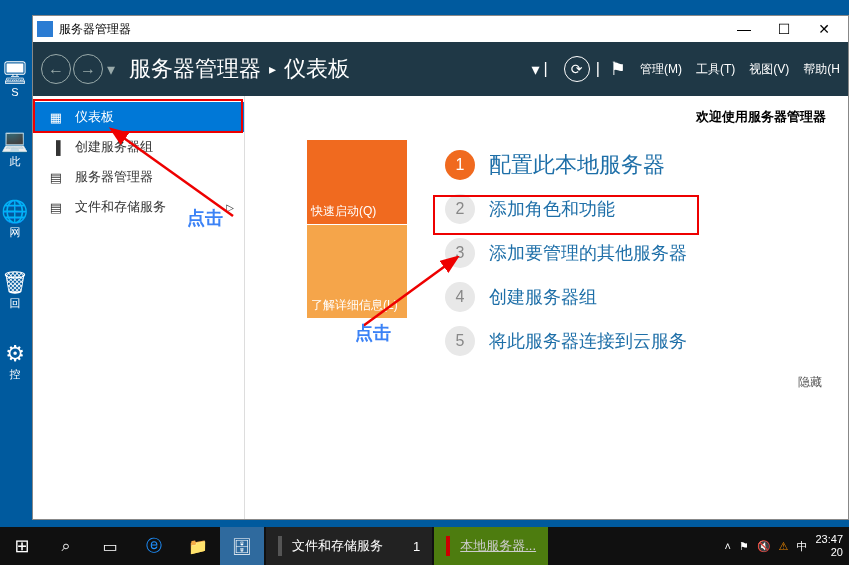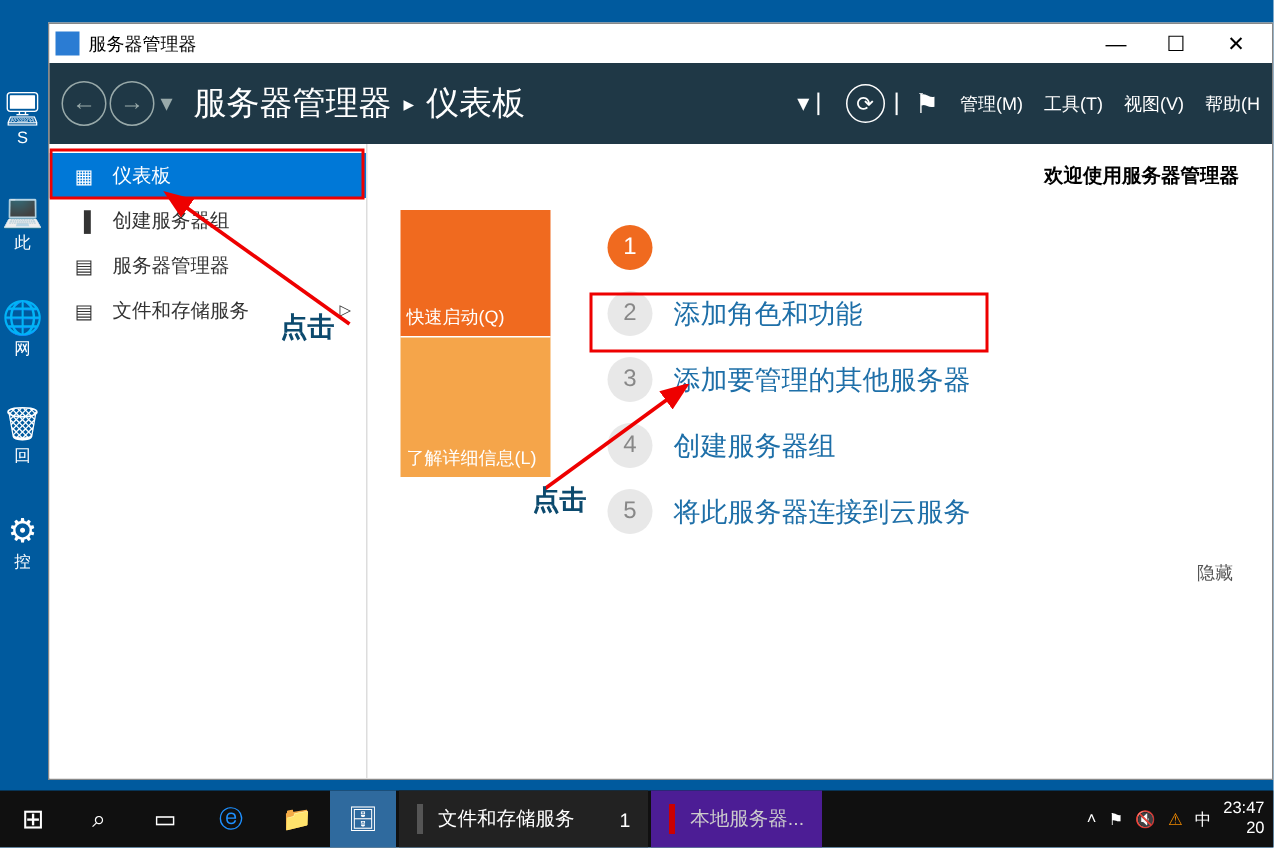--- a/index.html
+++ b/index.html
@@ -20,26 +20,26 @@
 .toolbar .ritem { font-size:12px; margin-left:14px; white-space:nowrap; }
 .toolbar .ricon { width:26px; height:26px; border:1.5px solid #fff; border-radius:50%; margin-left:10px; display:flex; align-items:center; justify-content:center; font-size:14px; }
 .flag { margin-left:10px; font-size:18px; }
 .content { flex:1; display:flex; background:#fff; overflow:hidden; }
 .sidebar { width:212px; border-right:1px solid #ddd; padding-top:6px; position:relative; }
 .sb-item { height:30px; display:flex; align-items:center; padding-left:14px; font-size:13px; color:#333; }
 .sb-item.active { background:#0078d7; color:#fff; }
 .sb-item .icon { width:18px; margin-right:10px; font-size:13px; text-align:center; }
 .sb-item .arrow { margin-left:auto; margin-right:10px; font-size:10px; }
 .redbox1 { position:absolute; left:0px; top:3px; width:210px; height:34px; border:2px solid #e00; pointer-events:none; }
-.click-label { position:absolute; color:#0c4a6e; font-size:18px; font-weight:bold; pointer-events:none; }
+.click-label { position:absolute; color:#3b82f6; font-size:18px; font-weight:bold; pointer-events:none; }
 .arrow-svg { position:absolute; pointer-events:none; }
 .main { flex:1; padding:12px 22px 0 22px; overflow:hidden; position:relative; }
 .welcome { font-size:13px; font-weight:bold; margin-bottom:14px;text-align:right; }
 .tiles-row { display:flex; position:relative; }
-.tiles { width:100px; display:flex; flex-direction:column; }
+.tiles { width:100px; display:flex; flex-direction:column;margin-left:40px; }
 .tile { position:relative; color:#fff; font-size:12px; }
 .tile .tl { position:absolute; left:4px; bottom:4px; }
 .tile.t1 { height:84px; background:#f06a1f; }
 .tile.t2 { height:84px; background:#f5a54a; border-top:1px solid #fff; }
 .tile.t3 { height:94px; background:#f5a54a; border-top:1px solid #fff; }
 .steps { flex:1; padding-left:38px; padding-top:10px; position:relative; }
 .step { display:flex; align-items:center; margin-bottom:14px; }
 .step .num { width:30px; height:30px; border-radius:50%; background:#e8e8e8; color:#888; display:flex; align-items:center; justify-content:center; font-size:16px; margin-right:14px; }
 .step.first .num { background:#f06a1f; color:#fff; }
 .step .txt { font-size:18px; color:#1e6fa8; }
@@ -51,21 +51,21 @@
 .section2 .h { font-size:13px; font-weight:bold; }
 .section2 .sub { font-size:12px; color:#555; margin-top:4px; }
 .taskbar { position:absolute; left:0; bottom:0; width:849px; height:38px; background:#101010; display:flex; align-items:center; }
 .tbtn { width:44px; height:38px; display:flex; align-items:center; justify-content:center; color:#fff; font-size:16px; }
 .tbtn.start { color:#fff; font-size:18px; }
 .tbtn.ie { color:#1e90ff; }
 .tbtn.folder { color:#f5c842; }
 .tbtn.active { background:#2f6a9e; }
 .tb-app { height:38px; display:flex; align-items:center; padding:0 12px; color:#fff; font-size:13px; background:#222; margin-left:2px; }
 .tb-app .count { margin-left:30px; }
-.tb-app.red { background:#4c1d95; color:#ccc; }
+.tb-app.red { background:#4d7c0f; color:#ccc;text-decoration:underline; }
 .tb-app.red .bar { width:4px; height:20px; background:#c00; margin-right:10px; }
 .tray { margin-left:auto; display:flex; align-items:center; color:#fff; font-size:11px; padding-right:6px; }
 .tray .ti { margin:0 4px; }
 .tray .clock { text-align:right; margin-left:4px; line-height:13px; }
 .watermark { position:absolute; right:6px; bottom:42px; color:#fff; font-size:20px; opacity:.85; display:flex; align-items:center; }
 .watermark .cloud { font-size:28px; margin-right:2px; }
 </style>
 </head>
 <body>
 
@@ -147,20 +147,21 @@
           <div class="tile t1">
               <span class="tl">快速启动(Q)</span>
             </div>
           <div class="tile t3">
               <span class="tl">了解详细信息(L)</span>
             </div>
         </div>
         <div class="steps">
           <div class="step first">
             <div class="num">1</div>
+            <div class="txt">配置此本地服务器</div>
           </div>
           <div class="step">
             <div class="num">2</div>
             <div class="txt">添加角色和功能</div>
           </div>
           <div class="step dim">
             <div class="num">3</div>
             <div class="txt">添加要管理的其他服务器</div>
           </div>
           <div class="step dim">

